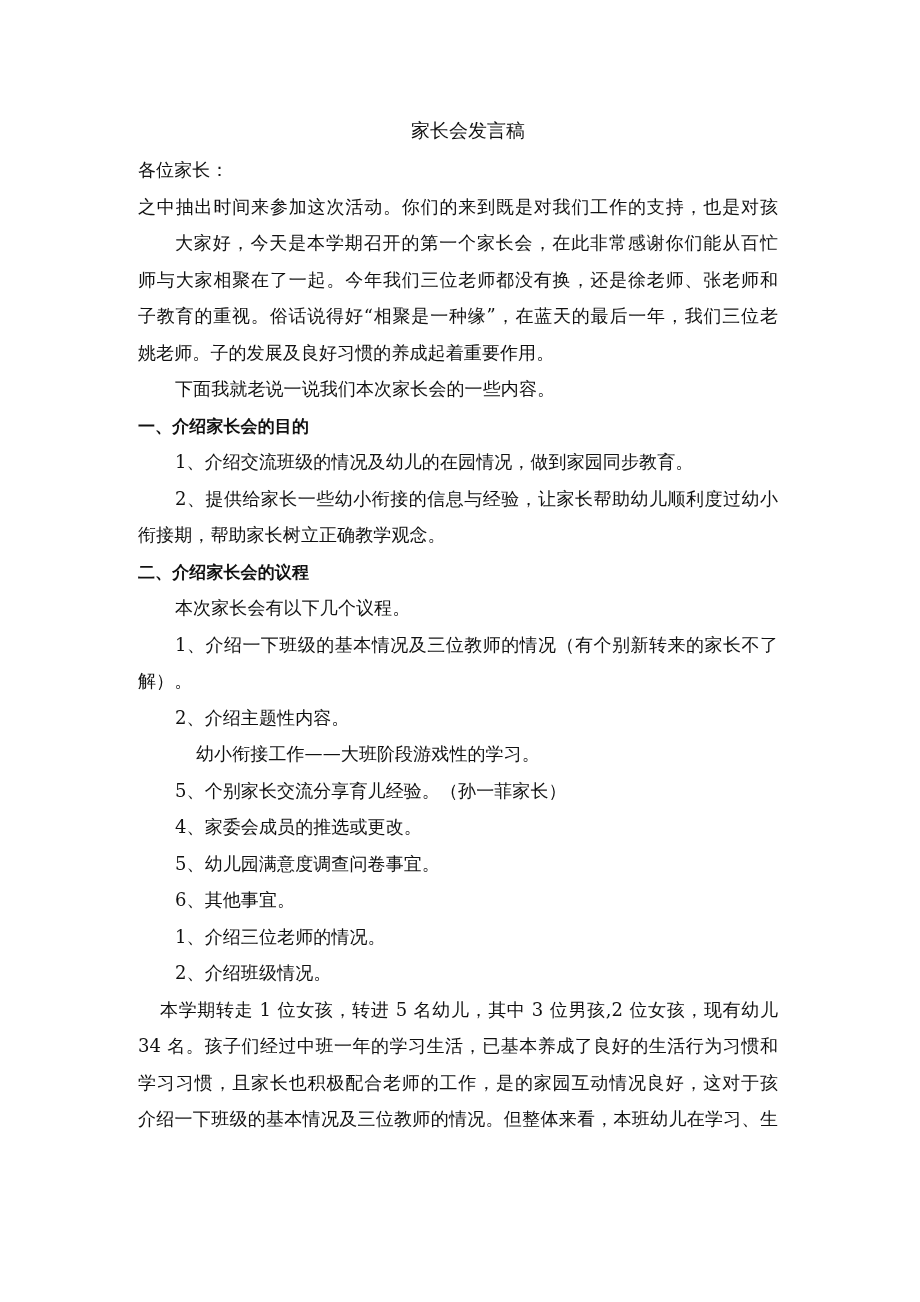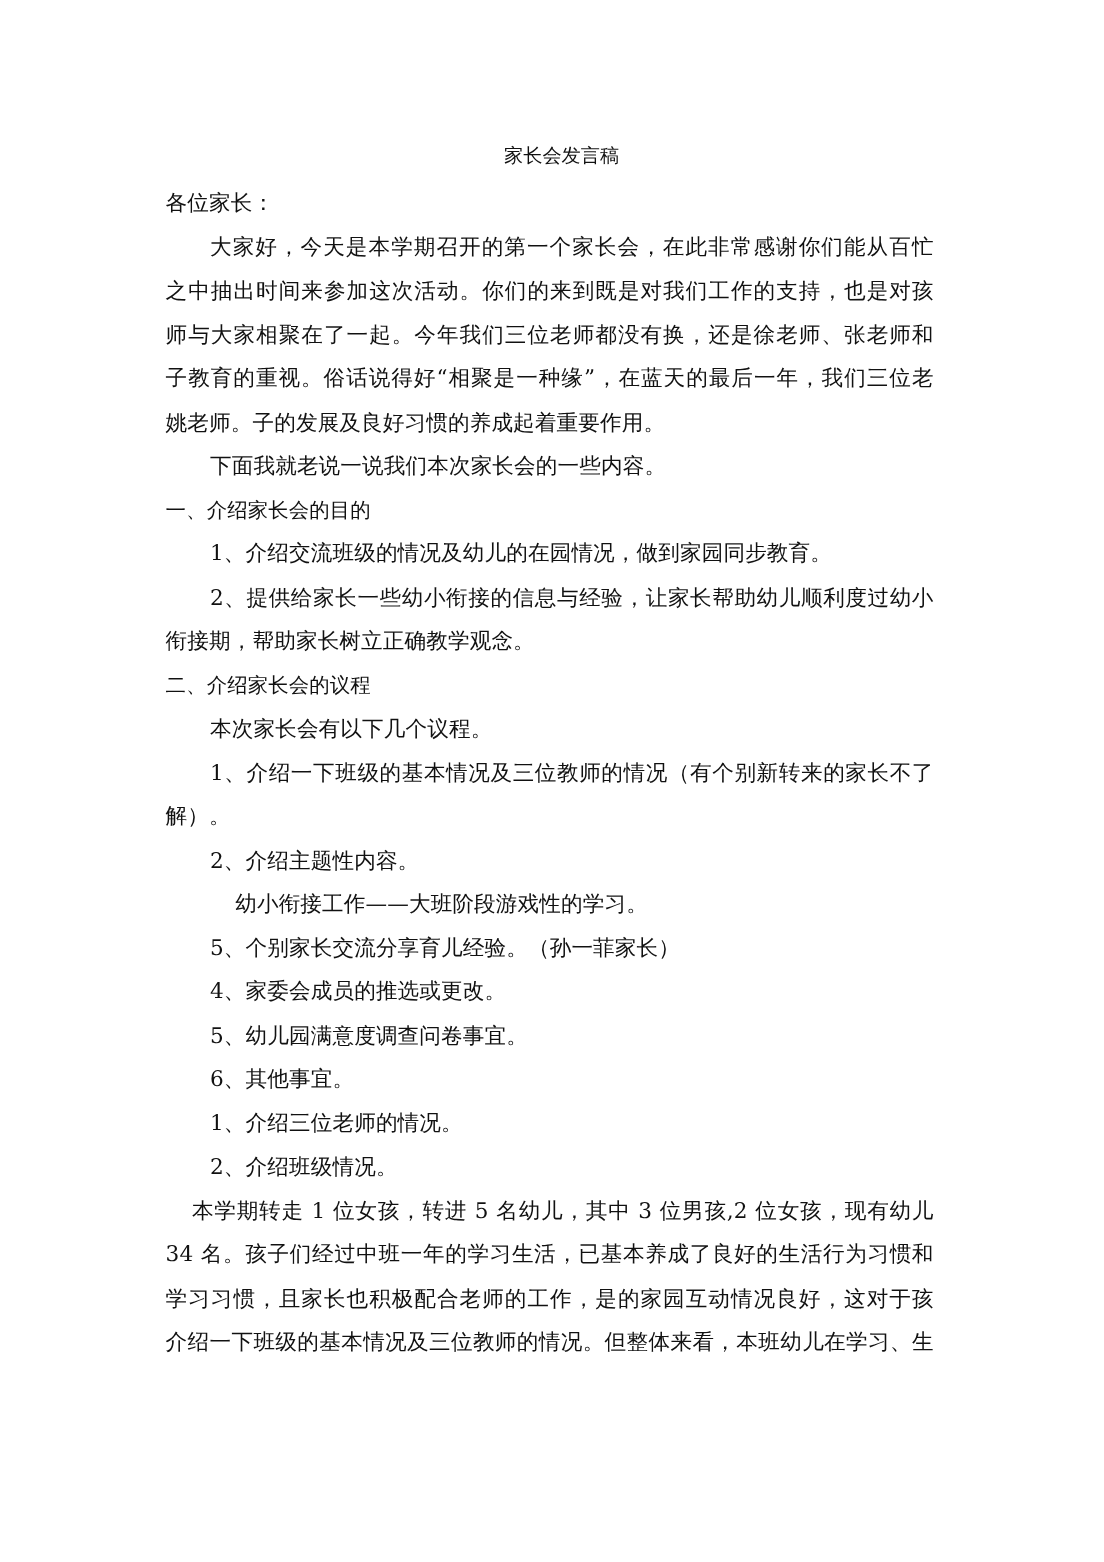--- a/index.html
+++ b/index.html
@@ -1,36 +1,36 @@
 <!DOCTYPE html>
 <html><head>
 <meta charset="utf-8">
 <style>
   html, body { margin: 0; padding: 0; background: #ffffff; }
   body { width: 920px; height: 1302px; position: relative; overflow: hidden;
          font-family: "DejaVu Serif", "Liberation Serif", serif; color: #111; }
   .page { position: absolute; left: 138px; top: 118px; width: 640px; }
-  .title { text-align: center; font-size: 16px; line-height: 24px; height: 24px; margin-bottom: 10px; padding-left: 20px; }
+  .title { text-align: center; font-size: 19px; line-height: 24px; height: 24px; margin-bottom: 10px; padding-left: 20px; }
   .line { font-size: 18px; line-height: 36.5px; height: 36.5px; white-space: nowrap; letter-spacing: 0.1px; }
   .indent { padding-left: 37px; }
   .indent2 { padding-left: 58px; }
   .indent-small { padding-left: 22px; }
-  .heading { font-family: "DejaVu Sans", "Liberation Sans", sans-serif; font-weight: normal; font-size: 17px; }
+  .heading { font-family: "DejaVu Sans", "Liberation Sans", sans-serif; font-weight: bold; font-size: 17px; }
   .justify { text-align: justify; text-align-last: justify; width: 640px; }
 </style>
 </head>
 <body>
 
 <div class="page">
   <div class="title">家长会发言稿</div>
   <div class="line">各位家长：</div>
 
   <div>
+    <div class="line justify">之中抽出时间来参加这次活动。你们的来到既是对我们工作的支持，也是对孩</div>
     <div class="line indent justify" style="width:603px">大家好，今天是本学期召开的第一个家长会，在此非常感谢你们能从百忙</div>
-    <div class="line justify">之中抽出时间来参加这次活动。你们的来到既是对我们工作的支持，也是对孩</div>
     <div class="line justify">师与大家相聚在了一起。今年我们三位老师都没有换，还是徐老师、张老师和</div>
     <div class="line justify">子教育的重视。俗话说得好“相聚是一种缘”，在蓝天的最后一年，我们三位老</div>
     <div class="line">姚老师。子的发展及良好习惯的养成起着重要作用。</div>
   </div>
 
   <div class="line indent">下面我就老说一说我们本次家长会的一些内容。</div>
 
   <div>
     <div class="line heading">一、介绍家长会的目的</div>
     <div class="line indent">1、介绍交流班级的情况及幼儿的在园情况，做到家园同步教育。</div>

